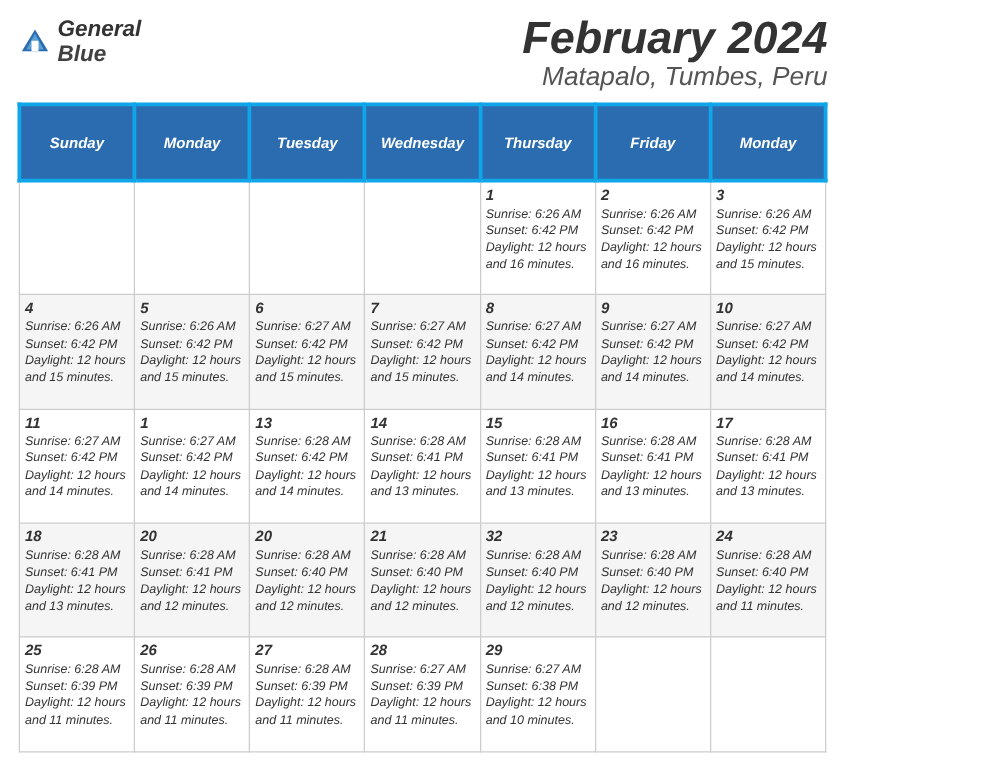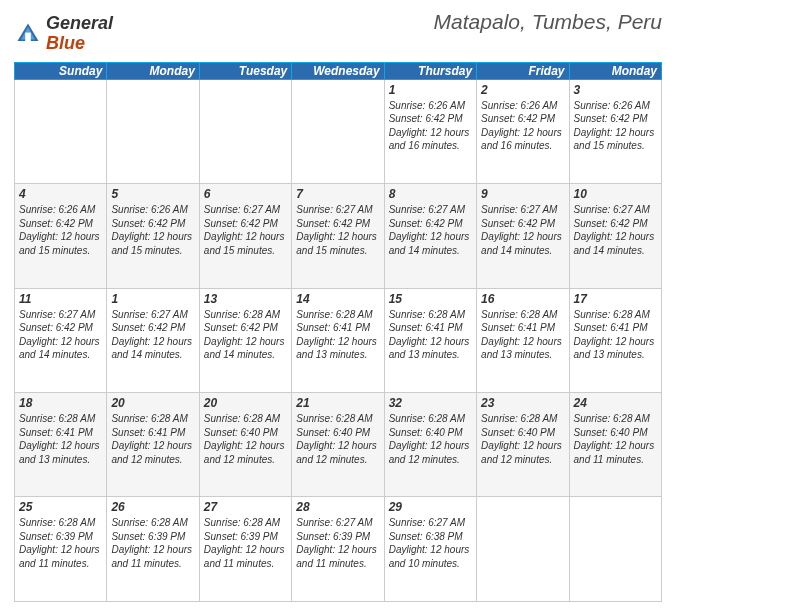--- a/index.html
+++ b/index.html
@@ -30,21 +30,21 @@
       margin-top: 4px;
     }
     .logo-text {
       display: flex;
       flex-direction: column;
       font-size: 18px;
       font-weight: bold;
       line-height: 1.1;
     }
     .logo-general { color: #333; }
-    .logo-blue { color: #c2410c; }
+    .logo-blue { color: #404040; }
     .logo-icon {
       width: 28px;
       height: 28px;
       margin-right: 4px;
     }
     .title-block {
       text-align: right;
     }
     .title-month {
       font-size: 36px;
@@ -61,23 +61,23 @@
       border: 1px solid #ccc;
       border-collapse: collapse;
       width: 100%;
       table-layout: fixed;
     }
     .calendar th {
       background: #2b6cb0;
       color: #fff;
       font-size: 12px;
       font-weight: bold;
-      padding: 1px 4px;
-      border: 1px solid #0ea5e9;
-      text-align: right;
+      padding: 22px 4px;
+      border: 3px solid #0ea5e9;
+      text-align: center;
     }
     .calendar td {
       border: 1px solid #ccc;
       vertical-align: top;
       padding: 3px 4px;
       font-size: 9.5px;
       color: #333;
       height: 88px;
     }
     .day-num {
@@ -108,20 +108,21 @@
         <polygon points="20,5 35,30 5,30" fill="#2b6cb0"></polygon>
         <polygon points="20,10 30,28 10,28" fill="#5a9fd4"></polygon>
         <rect x="16" y="18" width="8" height="12" fill="#fff"></rect>
       </svg>
       <div class="logo-text">
         <span class="logo-general">General</span>
         <span class="logo-blue">Blue</span>
       </div>
     </div>
     <div class="title-block">
+      <div class="title-month">February 2024</div>
       <div class="title-location">Matapalo, Tumbes, Peru</div>
     </div>
   </div>
 
   <table class="calendar">
     <thead>
       <tr>
       <th>Sunday</th>
           <th>Monday</th>
           <th>Tuesday</th>

